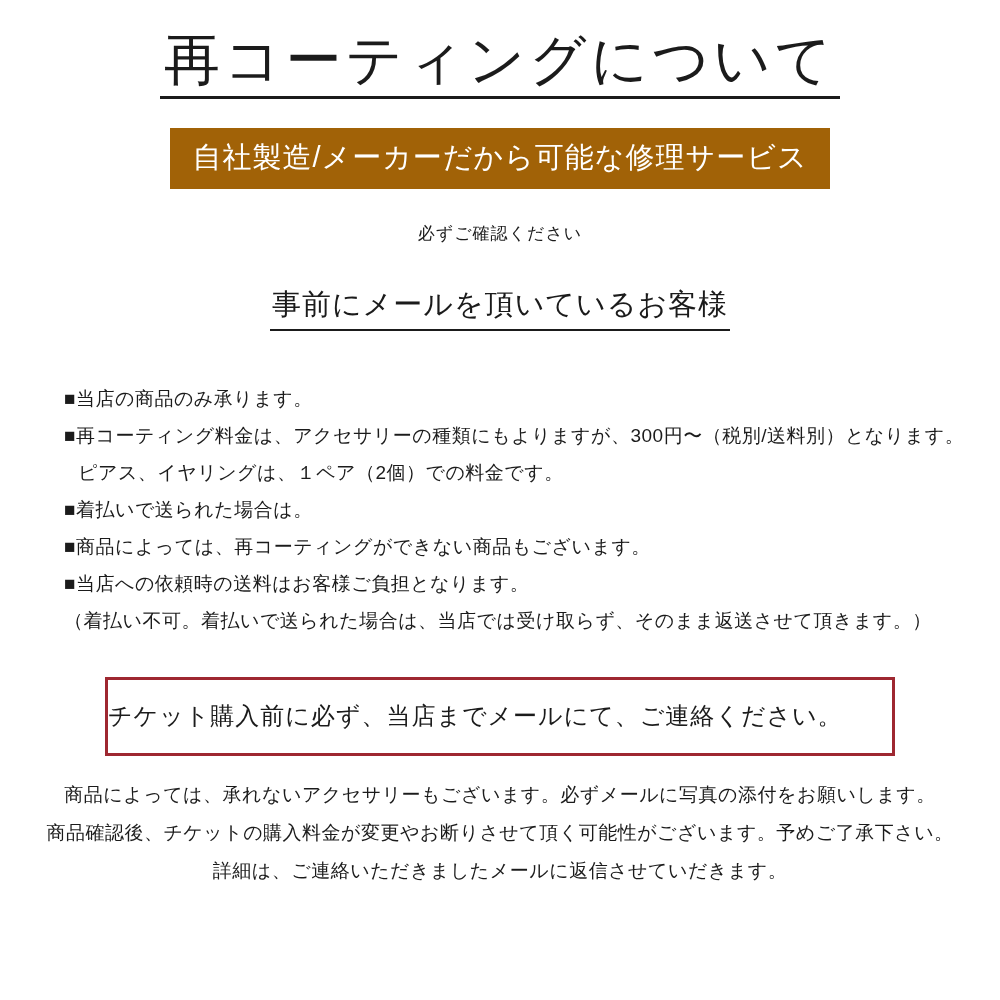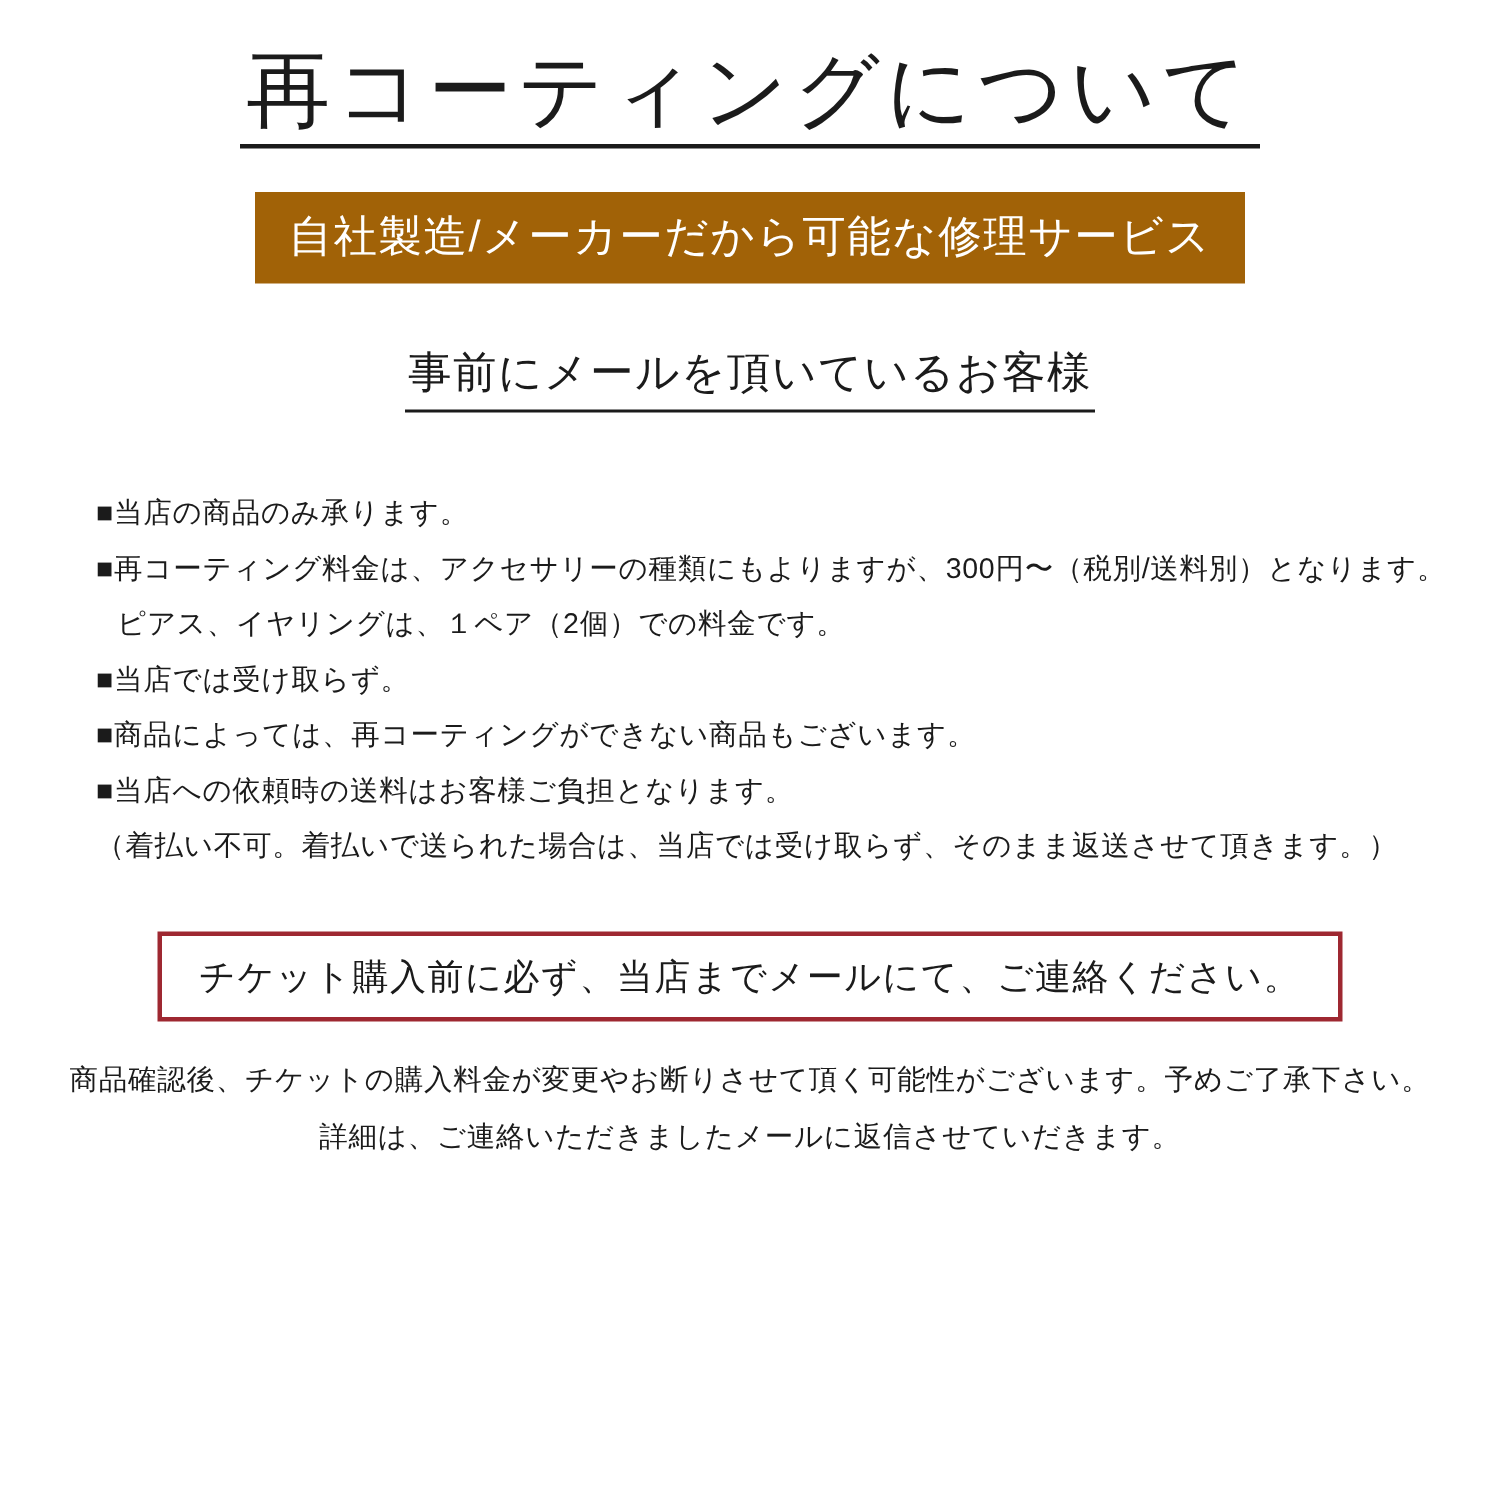--- a/index.html
+++ b/index.html
@@ -65,24 +65,24 @@
     margin-bottom: 18px;
     letter-spacing: 0.5px;
     white-space: nowrap;
   }
   .bullet-list li.indent { padding-left: 14px; }
 
   .notice-box {
     width: 790px;
     margin: 47px auto 0 auto;
     border: 3px solid #9e2831;
-    height: 60px;
+    height: 79px;
     display: flex;
     align-items: center;
-    justify-content: center;
+    justify-content: flex-start;
   }
   .notice-box .notice-text {
     font-size: 24px;
     letter-spacing: 1px;
     white-space: nowrap;
   }
 
   .footer { text-align: center; margin-top: 26px; }
   .footer-heading {
     display: inline-block;
@@ -103,37 +103,39 @@
 <body>
 
 <div class="page">
 
   <div class="title-wrap">
     <h1 class="page-title">再コーティングについて</h1>
   </div>
 
   <div class="banner">自社製造/メーカーだから可能な修理サービス</div>
 
+  <div class="subnote">必ずご確認ください</div>
 
   <div class="section-heading-wrap">
     <h2 class="section-heading">事前にメールを頂いているお客様</h2>
   </div>
 
   <ul class="bullet-list">
     <li>■当店の商品のみ承ります。</li>
     <li>■再コーティング料金は、アクセサリーの種類にもよりますが、300円〜（税別/送料別）となります。</li>
     <li class="indent">ピアス、イヤリングは、１ペア（2個）での料金です。</li>
-    <li>■当店では受け取らず。</li>
+    <li>■着払いで送られた場合は。</li>
     <li>■商品によっては、再コーティングができない商品もございます。</li>
     <li>■当店への依頼時の送料はお客様ご負担となります。</li>
     <li>（着払い不可。着払いで送られた場合は、当店では受け取らず、そのまま返送させて頂きます。）</li>
   </ul>
 
   <div class="notice-box">
     <span class="notice-text">チケット購入前に必ず、当店までメールにて、ご連絡ください。</span>
   </div>
 
   <div class="footer">
+    <div class="footer-line">商品によっては、承れないアクセサリーもございます。必ずメールに写真の添付をお願いします。</div>
     <div class="footer-line">商品確認後、チケットの購入料金が変更やお断りさせて頂く可能性がございます。予めご了承下さい。</div>
     <div class="footer-line">詳細は、ご連絡いただきましたメールに返信させていだきます。</div>
   </div>
 
 </div>
 
 </body></html>

